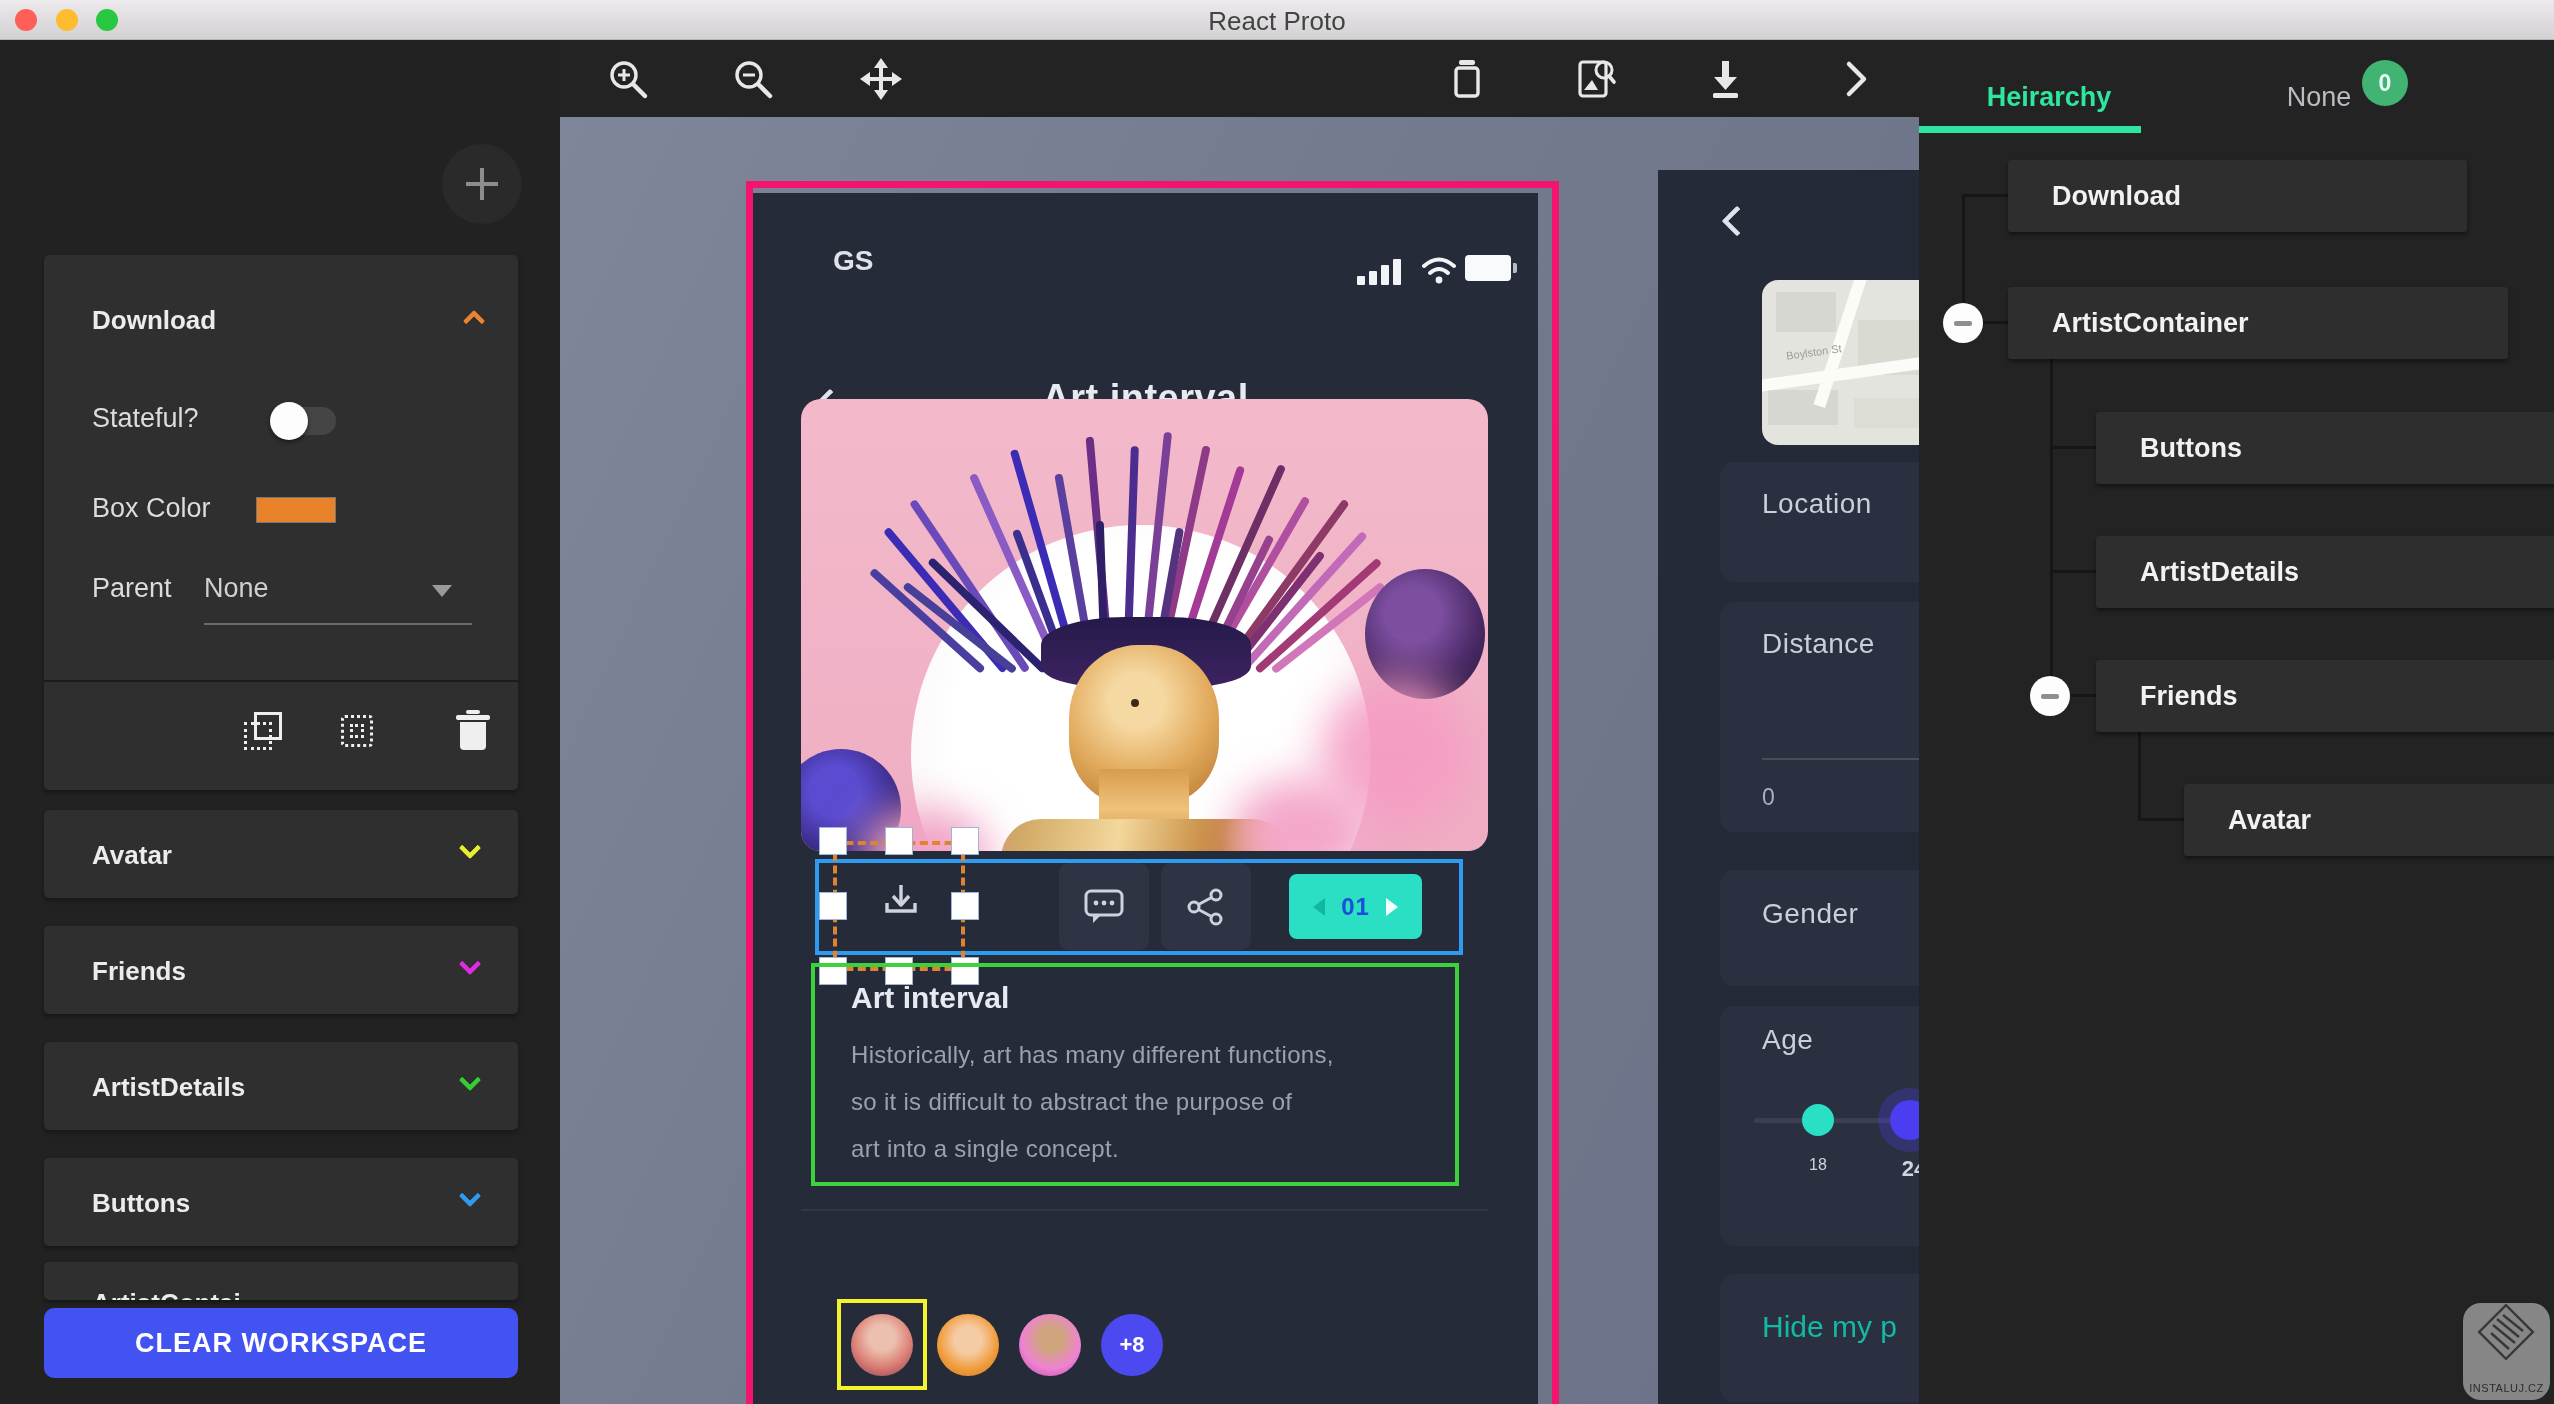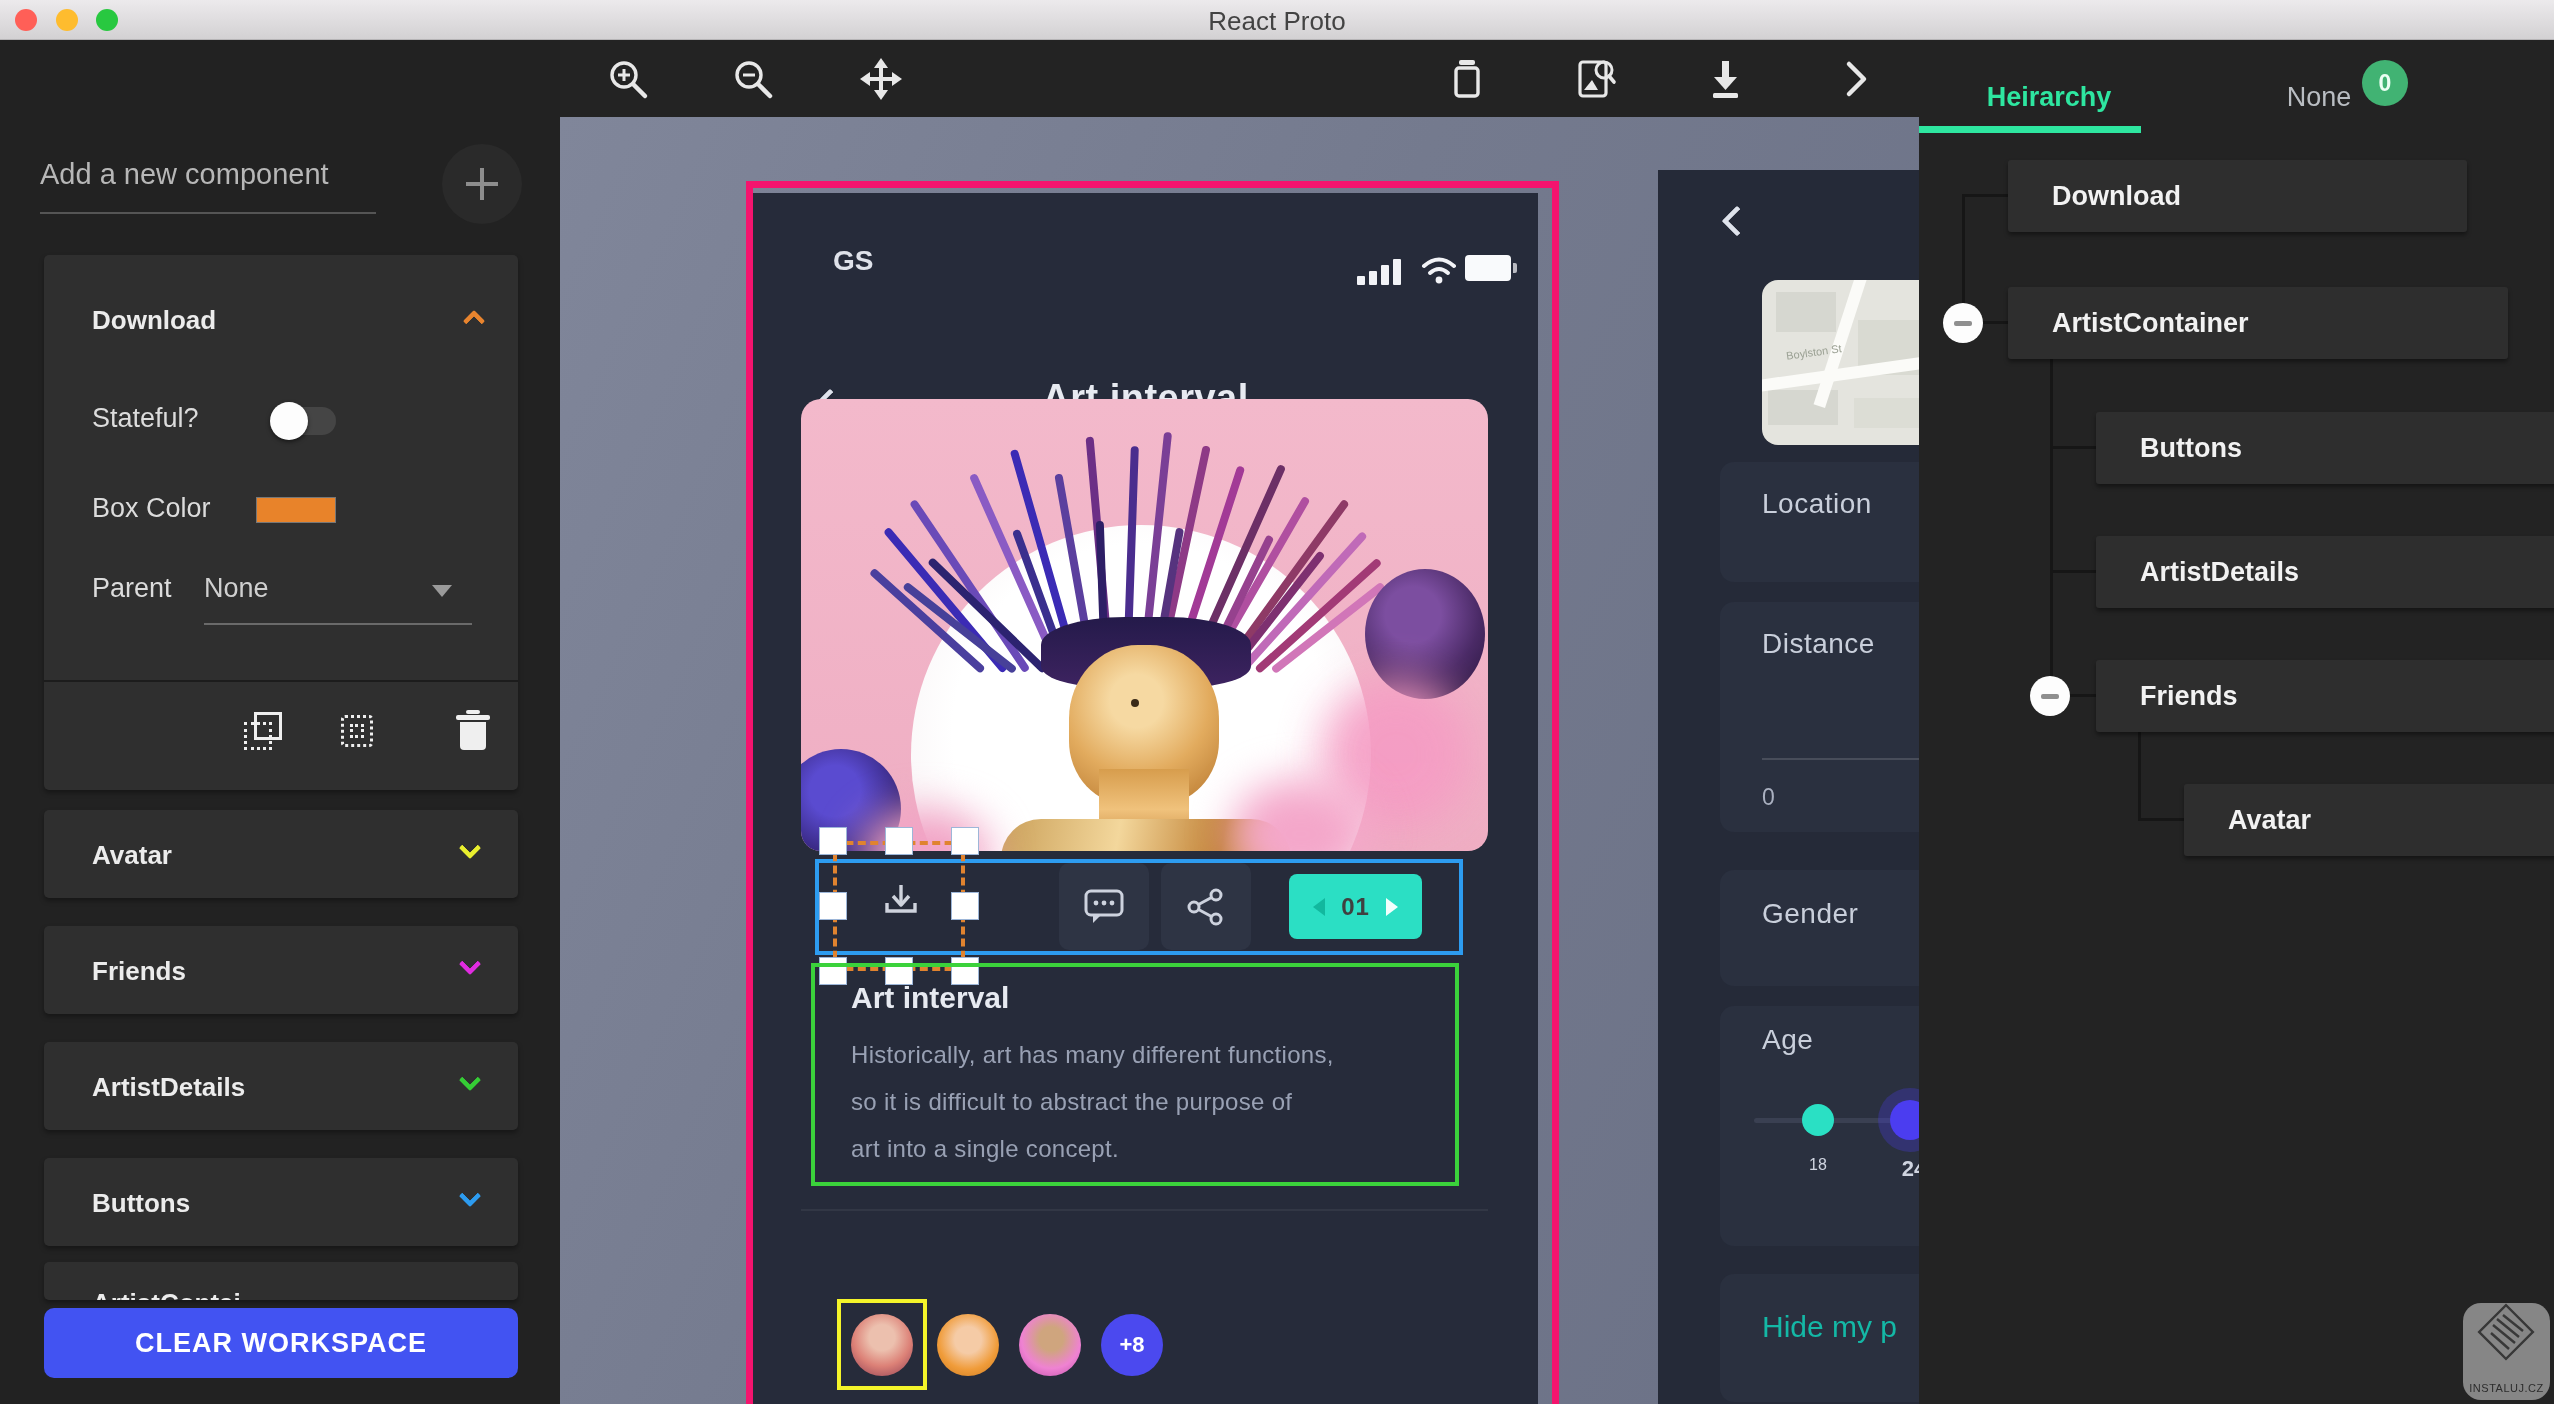--- a/index.html
+++ b/index.html
@@ -101,23 +101,20 @@
 <div class="screen">
 
   <div class="titlebar">
     <div class="tl" style="left:15px;background:#ff5f57;"></div>
     <div class="tl" style="left:56px;background:#febc2e;"></div>
     <div class="tl" style="left:96px;background:#28c840;"></div>
     <div class="win-title">React Proto</div>
   </div>
 
   <div class="sidebar">
-    <div class="add-input">
-      <span>Add a new component</span>
-    </div>
     <div class="add-btn">
       <span class="plus-bar" style="left:24px;top:38px;width:32px;height:4px;"></span>
       <span class="plus-bar" style="left:38px;top:24px;width:4px;height:32px;"></span>
     </div>
 
     <div class="card" style="top:215px;height:535px;">
       <div class="card-label" style="top:50px;">Download</div>
       <div class="chev up" style="right:36px;top:58px;border-color:#e8842e;"></div>
 
       <div class="row-label" style="top:148px;">Stateful?</div>
@@ -338,21 +335,21 @@
           <svg width="40" height="40" viewBox="0 0 40 40">
               <circle cx="8" cy="20" r="5" fill="none" stroke="currentColor" stroke-width="3"></circle>
               <circle cx="30" cy="8" r="5" fill="none" stroke="currentColor" stroke-width="3"></circle>
               <circle cx="30" cy="32" r="5" fill="none" stroke="currentColor" stroke-width="3"></circle>
               <line x1="12.5" y1="17.5" x2="25.5" y2="10.5" stroke="currentColor" stroke-width="3"></line>
               <line x1="12.5" y1="22.5" x2="25.5" y2="29.5" stroke="currentColor" stroke-width="3"></line>
             </svg>
         </div>
         <div class="pager">
           <div class="tri" style="border-right:12px solid #12b89e;"></div>
-          <div style="color:#404040;font-size:24px;font-weight:bold;letter-spacing:1px;">01</div>
+          <div style="color:#1d4ed8;font-size:24px;font-weight:bold;letter-spacing:1px;">01</div>
           <div class="tri" style="border-left:12px solid #f2fffd;"></div>
         </div>
 
         <div class="sel-green">
           <div class="p1txt" style="left:36px;top:14px;font-size:30px;font-weight:bold;">Art interval</div>
           <div class="abs desc-line" style="left:36px;top:64px;">Historically, art has many different functions,</div>
           <div class="abs desc-line" style="left:36px;top:111px;">so it is difficult to abstract the purpose of</div>
           <div class="abs desc-line" style="left:36px;top:158px;">art into a single concept.</div>
         </div>
 

